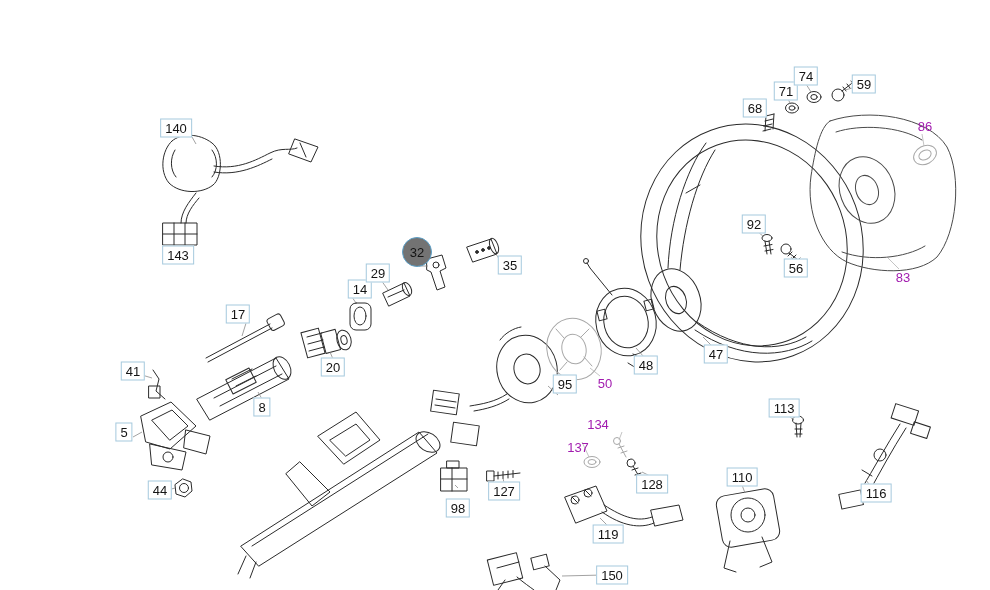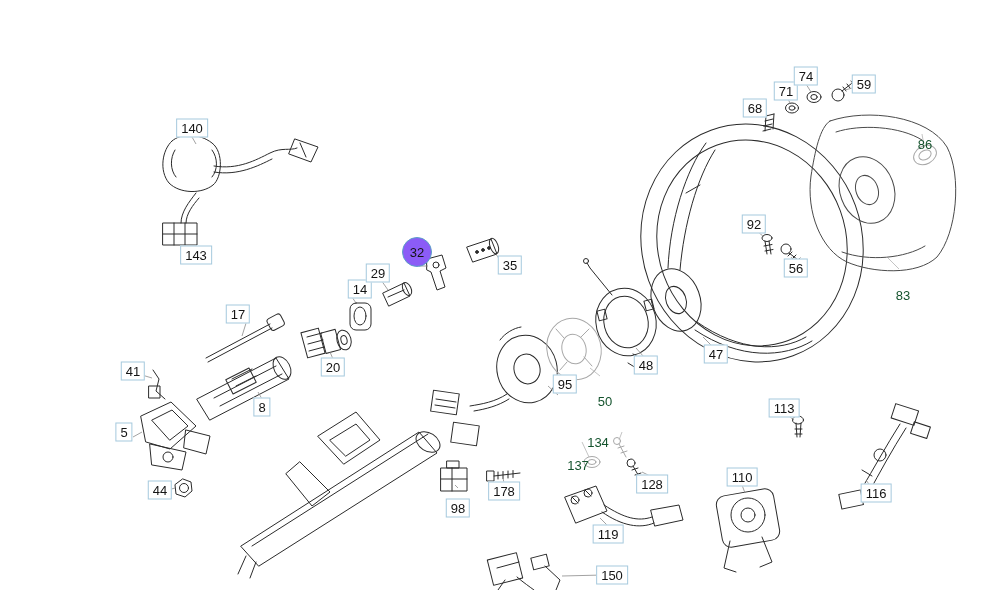--- a/index.html
+++ b/index.html
@@ -8,25 +8,25 @@
     overflow:hidden;font-family:"Liberation Sans",sans-serif;
   }
   .art{position:absolute;left:0;top:0;}
   .callout{
     position:absolute;transform:translate(-50%,-50%);
     font-size:13px;line-height:15px;color:#141414;background:#ffffff;
     border:1px solid #a5c9dd;padding:1px 4px;cursor:pointer;user-select:none;
     white-space:nowrap;z-index:3;
   }
   .callout.muted{
-    border:0;background:transparent;color:#14532d;padding:0;cursor:default;z-index:2;margin-top:18px;
+    border:0;background:transparent;color:#a21caf;padding:0;cursor:default;z-index:2;
   }
   .callout.selected{
     border:1px solid #5ca0c8;width:28px;height:28px;padding:0;border-radius:50%;
-    background:#8b5cf6;display:flex;align-items:center;justify-content:center;z-index:4;
+    background:#737373;display:flex;align-items:center;justify-content:center;z-index:4;
   }
 </style>
 </head>
 <body>
 
 <div class="stage">
 
   <svg class="art" width="990" height="590" viewBox="0 0 990 590">
     <g stroke="#2b2b2b" fill="none" stroke-width="1" stroke-linecap="round" stroke-linejoin="round">
 
@@ -296,22 +296,22 @@
       <path d="M582,442 L589,457" stroke="#b5b5b5"></path>
       <path d="M622,432 L619,440" stroke="#b5b5b5"></path>
       <path d="M650,476 L642,472"></path>
       <path d="M608,526 L600,518"></path>
       <path d="M742,485 L745,493"></path>
       <path d="M871,487 L866,480"></path>
       <path d="M603,575 L562,576"></path>
     </g>
   </svg>
 
-  <div class="callout" style="left:192px;top:128px">140</div>
-  <div class="callout" style="left:196px;top:255px">143</div>
+  <div class="callout" style="left:176px;top:128px">140</div>
+  <div class="callout" style="left:178px;top:255px">143</div>
   <div class="callout" style="left:238px;top:314px">17</div>
   <div class="callout" style="left:133px;top:371px">41</div>
   <div class="callout" style="left:124px;top:432px">5</div>
   <div class="callout" style="left:160px;top:490px">44</div>
   <div class="callout" style="left:262px;top:407px">8</div>
   <div class="callout" style="left:333px;top:367px">20</div>
   <div class="callout" style="left:360px;top:289px">14</div>
   <div class="callout" style="left:378px;top:273px">29</div>
   <div class="callout selected" style="left:417px;top:252px">32</div>
   <div class="callout" style="left:510px;top:265px">35</div>
@@ -322,21 +322,21 @@
   <div class="callout" style="left:754px;top:224px">92</div>
   <div class="callout" style="left:796px;top:268px">56</div>
   <div class="callout" style="left:755px;top:108px">68</div>
   <div class="callout" style="left:786px;top:91px">71</div>
   <div class="callout" style="left:806px;top:76px">74</div>
   <div class="callout" style="left:864px;top:84px">59</div>
   <div class="callout muted" style="left:925px;top:126px">86</div>
   <div class="callout muted" style="left:903px;top:277px">83</div>
   <div class="callout" style="left:784px;top:408px">113</div>
   <div class="callout" style="left:458px;top:508px">98</div>
-  <div class="callout" style="left:504px;top:491px">178</div>
+  <div class="callout" style="left:504px;top:491px">127</div>
   <div class="callout muted" style="left:578px;top:447px">137</div>
   <div class="callout muted" style="left:598px;top:424px">134</div>
   <div class="callout" style="left:652px;top:484px">128</div>
   <div class="callout" style="left:608px;top:534px">119</div>
   <div class="callout" style="left:742px;top:477px">110</div>
   <div class="callout" style="left:876px;top:493px">116</div>
   <div class="callout" style="left:612px;top:575px">150</div>
 
 </div>
 

